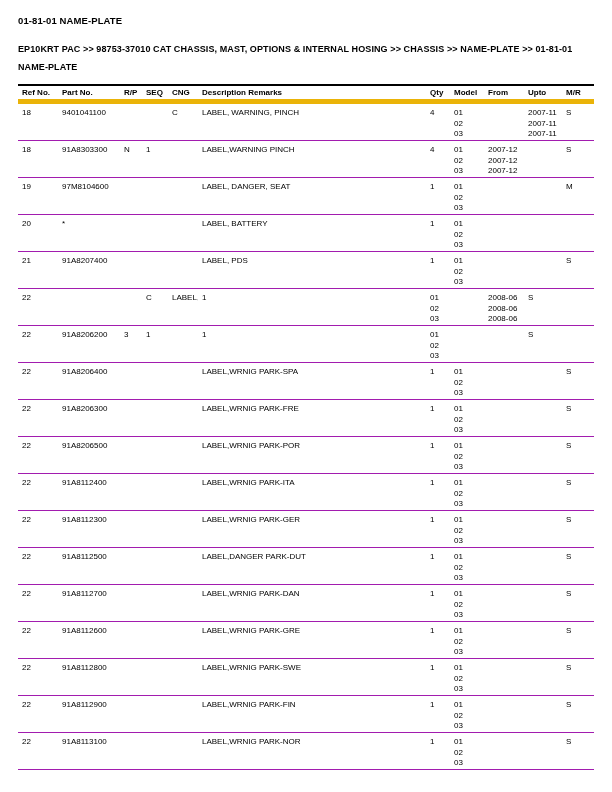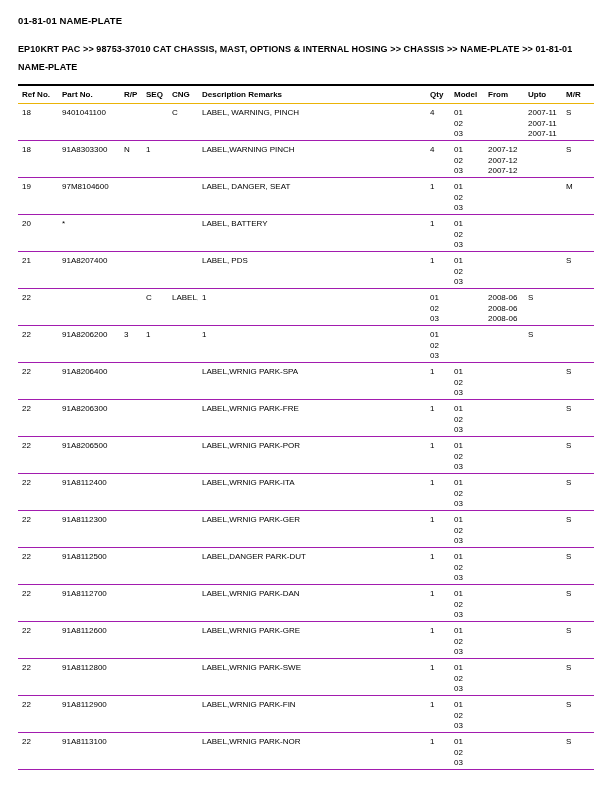--- a/index.html
+++ b/index.html
@@ -35,21 +35,21 @@
   .parts-table {
     position: absolute;
     left: 18px;
     top: 84px;
     width: 576px;
   }
   .thead {
     display: grid;
     grid-template-columns: 40px 62px 22px 26px 30px 228px 24px 34px 40px 38px 32px;
     border-top: 2px solid #000;
-    border-bottom: 1px solid #eab308;
+    border-bottom: 5px solid #eab308;
     height: 20px;
     align-items: center;
   }
   .thead .cell {
     font-size: 8px;
     font-weight: bold;
     padding-left: 4px;
     white-space: nowrap;
     overflow: hidden;
   }

